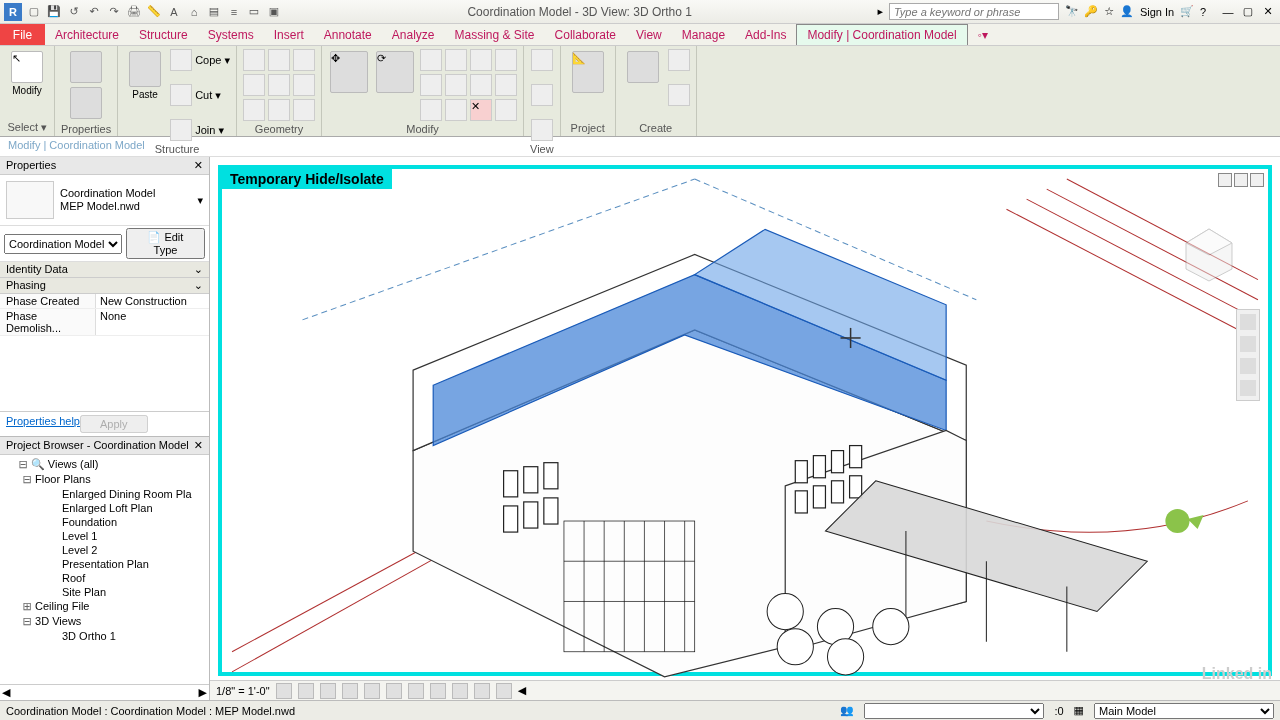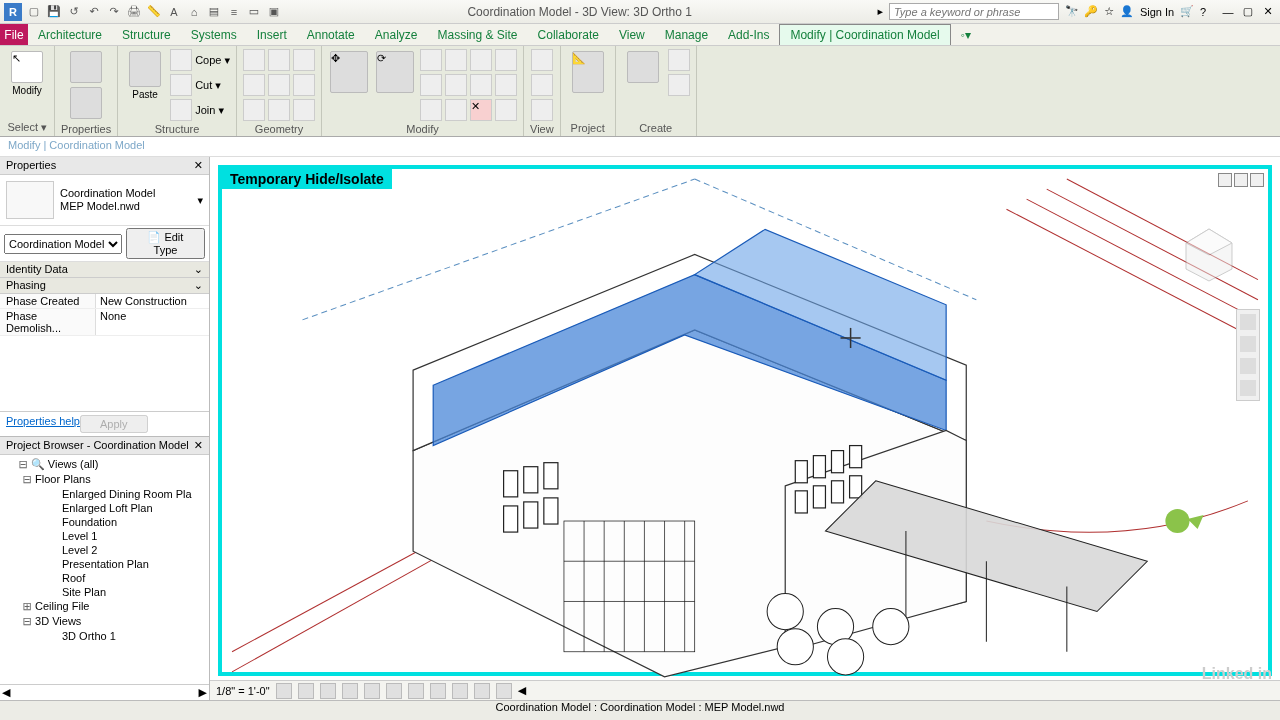--- a/index.html
+++ b/index.html
@@ -6,31 +6,31 @@
 body{width:1280px;height:720px;background:#fff;overflow:hidden;position:relative;}
 .title-bar{height:24px;background:linear-gradient(#f9f9f6,#ecece6);display:flex;align-items:center;padding:0 4px;border-bottom:1px solid #ccc;}
 .title-bar .qat{display:flex;gap:4px;align-items:center;}
 .title-bar .icon{width:16px;height:16px;display:inline-flex;align-items:center;justify-content:center;color:#555;}
 .title-bar .title{flex:1;text-align:center;color:#555;font-size:12px;}
 .title-bar .right{display:flex;gap:6px;align-items:center;}
 .title-bar input{width:170px;height:17px;border:1px solid #aaa;padding:0 4px;font-style:italic;color:#888;}
 .title-bar .win-btns{display:flex;gap:4px;margin-left:8px;}
 .title-bar .win-btns span{width:16px;height:16px;display:inline-flex;align-items:center;justify-content:center;cursor:pointer;}
 .menu-bar{height:22px;background:#f2f2eb;display:flex;align-items:stretch;border-bottom:1px solid #ccc;}
-.menu-bar .tab{padding:0 10px;display:flex;align-items:center;color:#15803d;cursor:pointer;font-size:12px;}
-.menu-bar .tab.file{background:#be185d;color:#fff;width:28px;justify-content:center;}
+.menu-bar .tab{padding:0 10px;display:flex;align-items:center;color:#be185d;cursor:pointer;font-size:12px;}
+.menu-bar .tab.file{background:#ef4444;color:#fff;width:45px;justify-content:center;}
 .menu-bar .tab.active{background:#e6faed;border:1px solid #888;border-bottom:none;}
 .ribbon{height:91px;background:#e7eade;border-bottom:1px solid #aaa;display:flex;}
 .ribbon .panel{border-right:1px solid #c4c7bb;padding:3px 6px 0;display:flex;flex-direction:column;align-items:center;position:relative;}
 .ribbon .panel-content{flex:1;display:flex;gap:4px;align-items:flex-start;}
 .ribbon .panel-label{font-size:11px;color:#555;padding:2px 0;text-align:center;}
 .ribbon .big-btn{width:42px;display:flex;flex-direction:column;align-items:center;gap:2px;padding:2px;}
 .ribbon .big-btn .ico{width:32px;height:32px;background:#ddd;border:1px solid #bbb;border-radius:2px;}
 .ribbon .big-btn span{font-size:10px;}
-.ribbon .small-row{display:flex;flex-direction:column;gap:3px;}
+.ribbon .small-row{display:flex;flex-direction:column;gap:13px;}
 .ribbon .small-btn{width:22px;height:22px;background:#eee;border:1px solid #ccc;}
 .ribbon .small-label{display:flex;align-items:center;gap:3px;font-size:11px;}
 .ribbon .grid3{display:grid;grid-template-columns:repeat(3,22px);gap:3px;}
 .context-label{height:20px;background:#fff;padding:2px 8px;color:#7ea8c8;font-size:11px;border-bottom:1px solid #ddd;}
 .workspace{display:flex;height:calc(720px - 24px - 22px - 91px - 20px - 20px);}
 .left-panels{width:210px;display:flex;flex-direction:column;border-right:1px solid #bbb;}
 .properties-panel{flex:0 0 280px;display:flex;flex-direction:column;border-bottom:1px solid #bbb;}
 .panel-title{background:#e8e8e8;padding:2px 6px;font-size:11px;display:flex;justify-content:space-between;border-bottom:1px solid #ccc;}
 .panel-title .x{cursor:pointer;}
 .type-selector{padding:6px;display:flex;align-items:center;gap:6px;border-bottom:1px solid #ddd;}
@@ -56,21 +56,21 @@
 .viewport{flex:1;position:relative;background:#fff;}
 .canvas{position:absolute;inset:8px 8px 24px 8px;border:4px solid #00e0e0;background:#fff;}
 .temp-badge{position:absolute;top:0;left:0;background:#00e0e0;color:#000;padding:2px 8px;font-weight:bold;font-size:14px;}
 .view-controls{position:absolute;top:4px;right:4px;display:flex;gap:2px;}
 .view-controls span{width:14px;height:14px;border:1px solid #888;display:inline-block;background:#f0f0f0;}
 .viewcube{position:absolute;top:50px;right:24px;width:70px;height:70px;opacity:0.5;}
 .nav-bar{position:absolute;top:140px;right:8px;width:24px;background:#f0f0f0;border:1px solid #ccc;padding:4px 0;display:flex;flex-direction:column;gap:6px;align-items:center;}
 .nav-bar span{width:16px;height:16px;background:#ddd;}
 .view-bottom{position:absolute;bottom:0;left:0;right:0;height:20px;background:#f4f4f0;border-top:1px solid #ccc;display:flex;align-items:center;padding:0 6px;gap:6px;font-size:11px;}
 .view-bottom .ico{width:16px;height:16px;background:#e0e0e0;border:1px solid #bbb;}
-.status-bar{height:20px;background:#ecece6;border-top:1px solid #bbb;display:flex;align-items:center;padding:0 6px;font-size:11px;gap:10px;flex-direction:column;}
+.status-bar{height:20px;background:#ecece6;border-top:1px solid #bbb;display:flex;align-items:center;padding:0 6px;font-size:11px;gap:10px;}
 .status-bar .sel{flex:1;}
 .status-bar select{height:16px;font-size:11px;width:180px;}
 .building-svg{position:absolute;inset:0;}
 </style>
 </head>
 <body>
 
 <div class="title-bar">
   <div class="qat">
     <span class="icon" style="background:#3a7bc8;color:#fff;font-weight:bold;width:18px;height:18px;">R</span>

